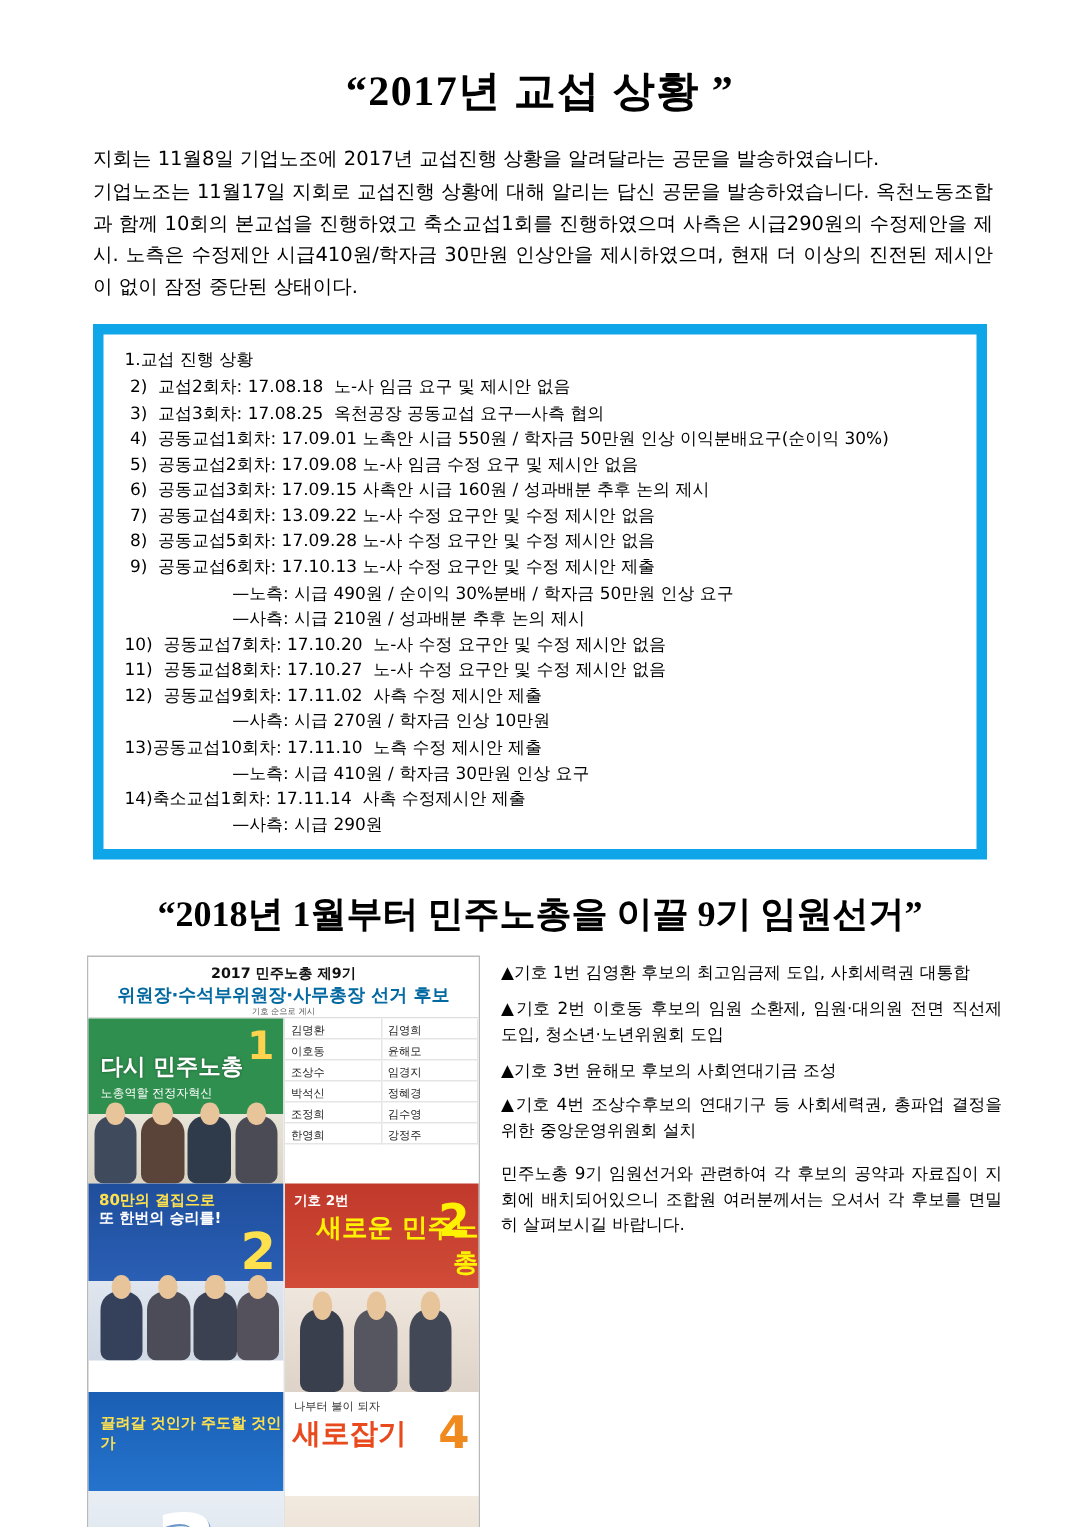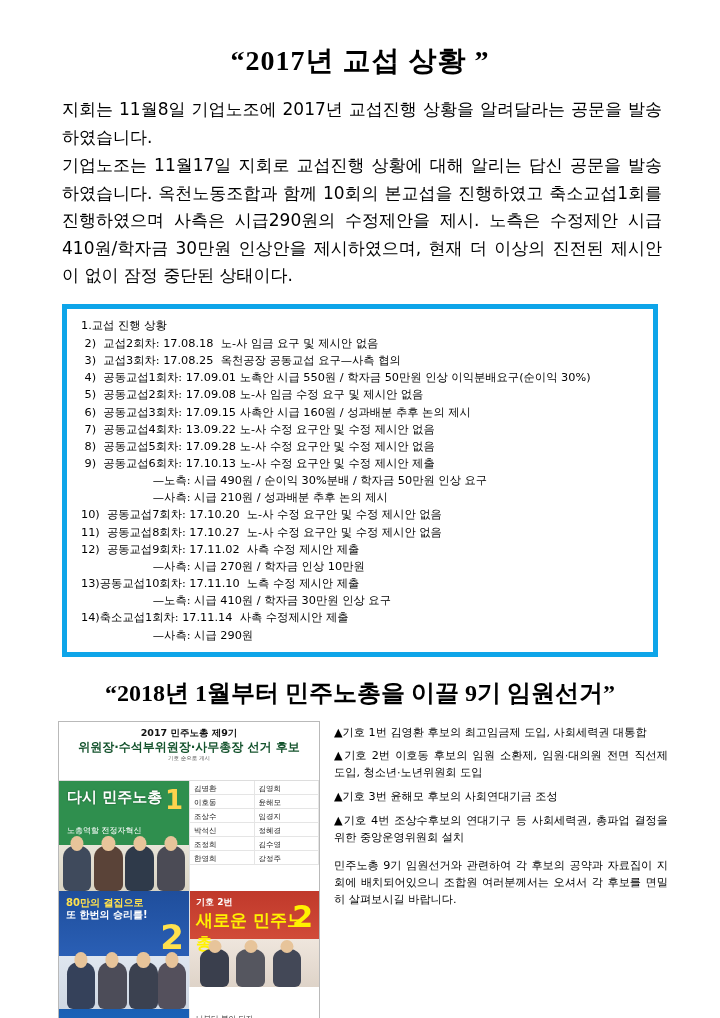--- a/index.html
+++ b/index.html
@@ -29,31 +29,31 @@
     font-size: 28px;
     font-weight: bold;
     letter-spacing: 1px;
     margin: 42px 0 16px 0;
     font-family: "Liberation Serif", serif;
   }
 
   
   .intro {
     margin: 0 58px 0 62px;
-    font-size: 17px;
+    font-size: 13px;
     line-height: 1.62;
     text-align: justify;
     font-family: "DejaVu Sans", sans-serif;
   }
   .intro p { margin: 0 0 1px 0; }
 
   
   .negbox {
     margin: 14px 62px 10px 62px;
-    border: 5px solid #0ea5e9;
+    border: 7px solid #0ea5e9;
     padding: 8px 10px 8px 14px;
     font-size: 11.3px;
     line-height: 1.52;
     font-family: "DejaVu Sans", sans-serif;
   }
   .negbox .ln { white-space: pre; }
   .negbox .hd { margin-bottom: 1px; }
 
   
   .title2 {
@@ -74,33 +74,33 @@
     width: 262px;
     flex: 0 0 262px;
   }
   .poster-inner {
     border: 1px solid #b9b9b9;
     background: #fff;
   }
   .poster-head {
     background: #fff;
     text-align: center;
-    padding: 5px 0 18px 0;
+    padding: 5px 0 0 0;
     border-bottom: 1px solid #ddd;
   }
   .poster-head .l1 {
     font-size: 9.5px;
     font-weight: bold;
     color: #111;
     font-family: "DejaVu Sans", sans-serif;
   }
   .poster-head .l2 {
     font-size: 12px;
     font-weight: bold;
-    color: #14532d;
+    color: #0369a1;
     font-family: "DejaVu Sans", sans-serif;
     line-height: 1.25;
   }
   .poster-head .l3 {
     font-size: 5.5px;
     color: #555;
     font-family: "DejaVu Sans", sans-serif;
   }
   .poster-grid {
     display: grid;
@@ -112,21 +112,21 @@
     overflow: hidden;
   }
   
   .c1 {
     height: 110px;
     background: linear-gradient(180deg,#2f8f4e 0%, #2f8f4e 58%, #e8e4d8 58%, #d9d4c4 100%);
     position: relative;
   }
   .c1 .big {
     position: absolute;
-    top: 8px; left: 8px;
+    top: 24px; left: 8px;
     color: #fff;
     font-size: 15px;
     font-weight: bold;
     font-family: "DejaVu Sans", sans-serif;
     line-height: 1.1;
     text-shadow: 0 0 2px rgba(0,0,0,.4);
   }
   .c1 .sub {
     position: absolute;
     top: 44px; left: 8px;
@@ -186,24 +186,25 @@
   .c3 .num {
     position: absolute;
     right: 5px; top: 26px;
     color: #ffe14d;
     font-size: 34px;
     font-weight: bold;
     font-family: "DejaVu Sans", sans-serif;
   }
   
   .c4 {
-    height: 96px;
+    height: 139px;
     background: linear-gradient(180deg,#c0392b 0%, #d14b38 50%, #efe6dd 50%, #ded3c8 100%);
     border-left: 1px solid #e2e2e2;
     position: relative;
+    text-align: right;
   }
   .c4 .hd {
     position: absolute;
     top: 5px; left: 6px;
     color: #fff;
     font-size: 9px;
     font-weight: bold;
     font-family: "DejaVu Sans", sans-serif;
   }
   .c4 .big {

